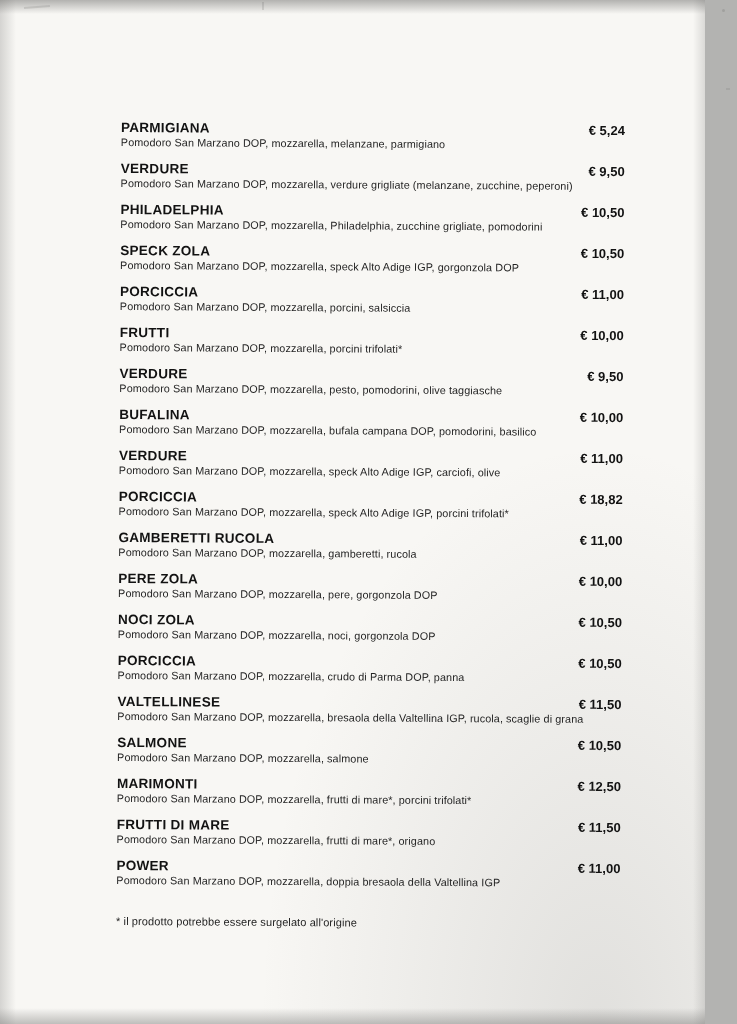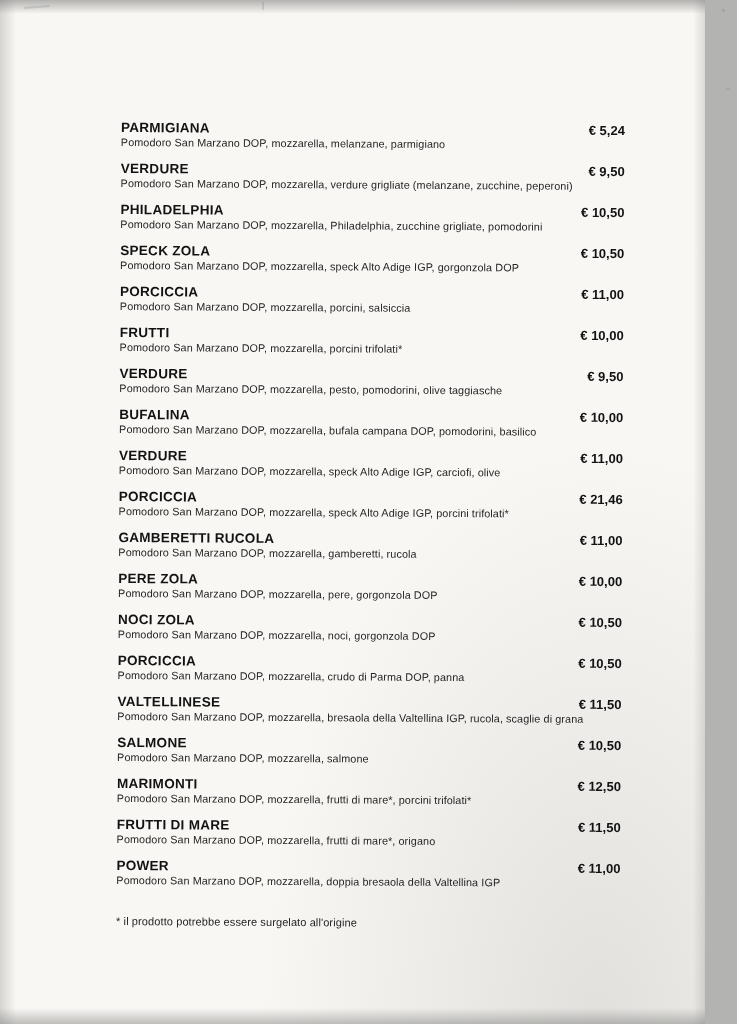--- a/index.html
+++ b/index.html
@@ -156,21 +156,21 @@
     <div class="item-head">
       <span class="item-name">VERDURE</span>
       <span class="item-price">€ 11,00</span>
     </div>
     <div class="item-desc">Pomodoro San Marzano DOP, mozzarella, speck Alto Adige IGP, carciofi, olive</div>
   </div>
 
   <div class="item">
     <div class="item-head">
       <span class="item-name">PORCICCIA</span>
-      <span class="item-price">€ 21,46</span>
+      <span class="item-price">€ 18,82</span>
     </div>
     <div class="item-desc">Pomodoro San Marzano DOP, mozzarella, speck Alto Adige IGP, porcini trifolati*</div>
   </div>
 
   <div class="item">
     <div class="item-head">
       <span class="item-name">GAMBERETTI RUCOLA</span>
       <span class="item-price">€ 11,00</span>
     </div>
     <div class="item-desc">Pomodoro San Marzano DOP, mozzarella, gamberetti, rucola</div>

